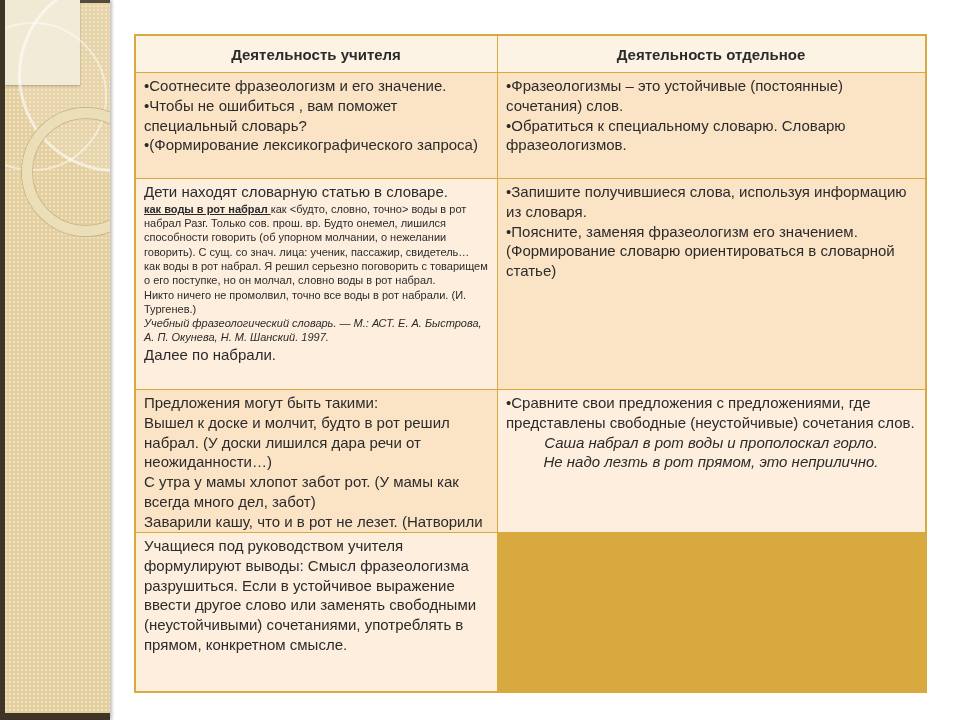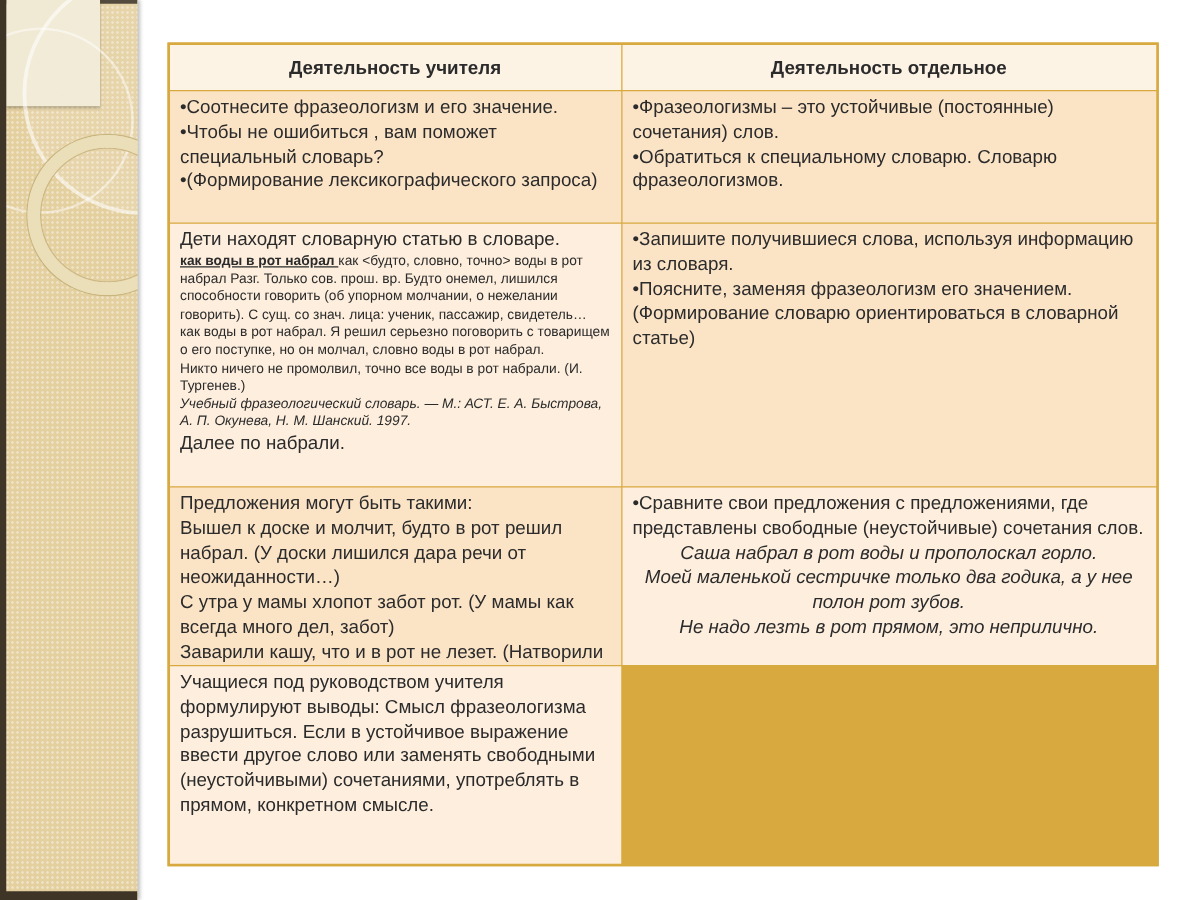--- a/index.html
+++ b/index.html
@@ -119,21 +119,20 @@
     <div class="cell odd">
       <p>Предложения могут быть такими:</p>
       <p>Вышел к доске и молчит, будто в рот решил набрал. (У доски лишился дара речи от неожиданности…)</p>
       <p>С утра у мамы хлопот забот рот. (У мамы как всегда много дел, забот)</p>
       <p>Заварили кашу, что и в рот не лезет. (Натворили дел, что и желание есть пропало)</p>
     </div>
 
     <div class="cell even">
       <p>•Сравните свои предложения с предложениями, где представлены свободные (неустойчивые) сочетания слов.</p>
       <p class="it">Саша набрал в рот воды и прополоскал горло.</p>
-      <p class="it">Моей маленькой сестричке только два годика, а у нее полон рот зубов.</p>
       <p class="it">Не надо лезть в рот прямом, это неприлично.</p>
     </div>
     <div class="cell even">
       <p>Учащиеся под руководством учителя формулируют выводы: Смысл фразеологизма разрушиться. Если в устойчивое выражение ввести другое слово или заменять свободными (неустойчивыми) сочетаниями, употреблять в прямом, конкретном смысле.</p>
     </div>
 
   </div>
 </div>
 
 </body></html>

